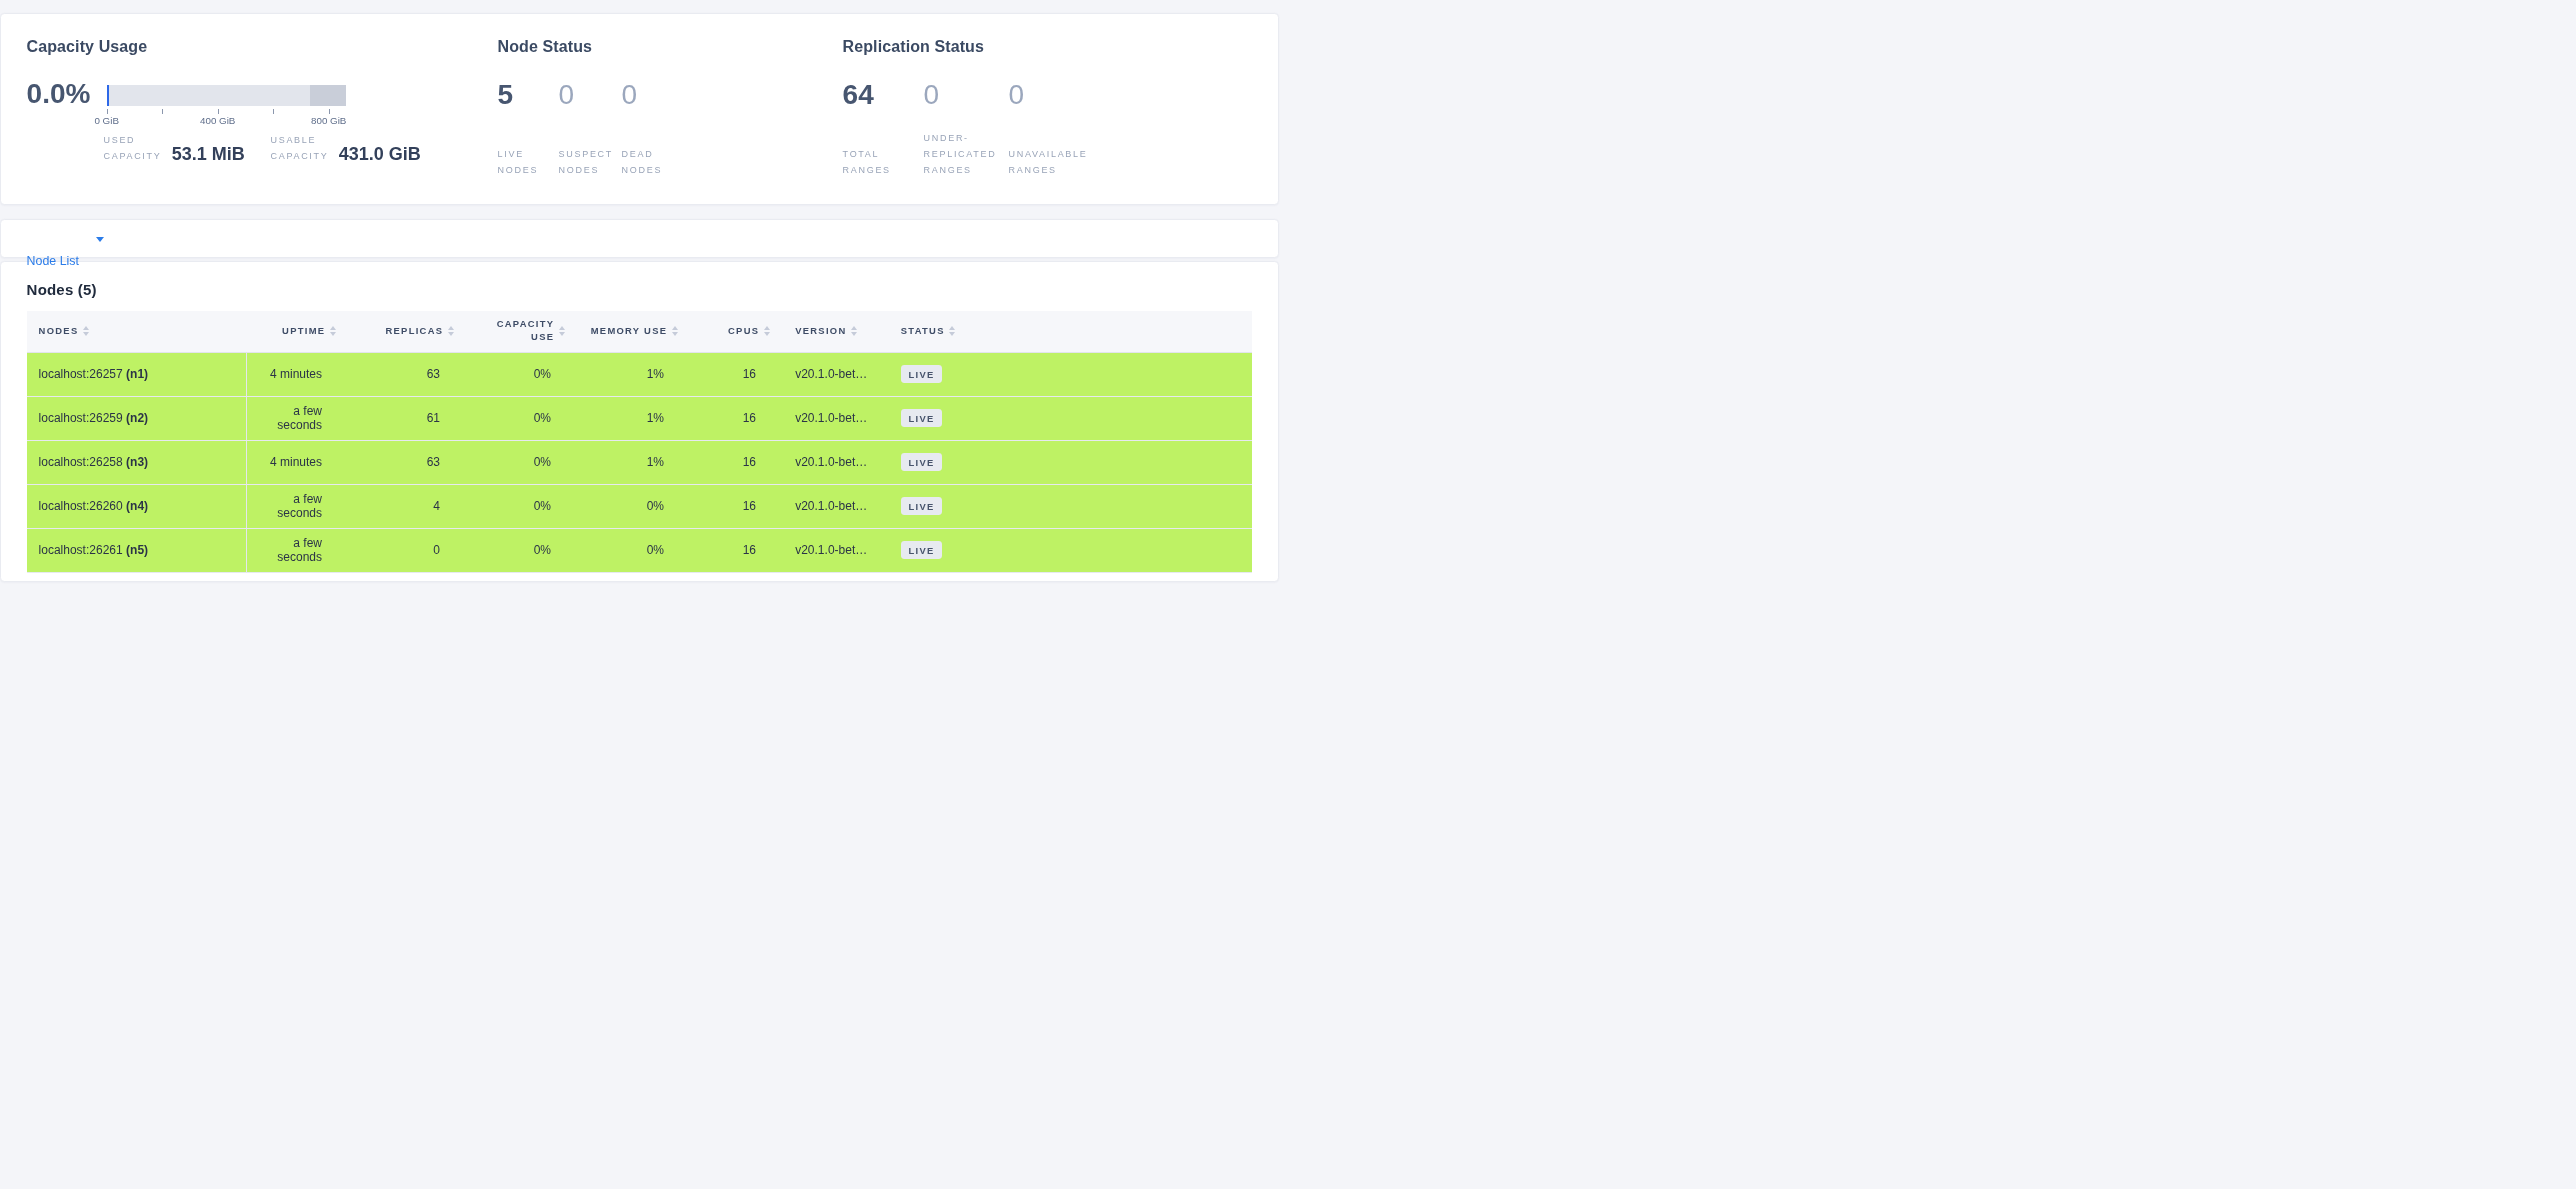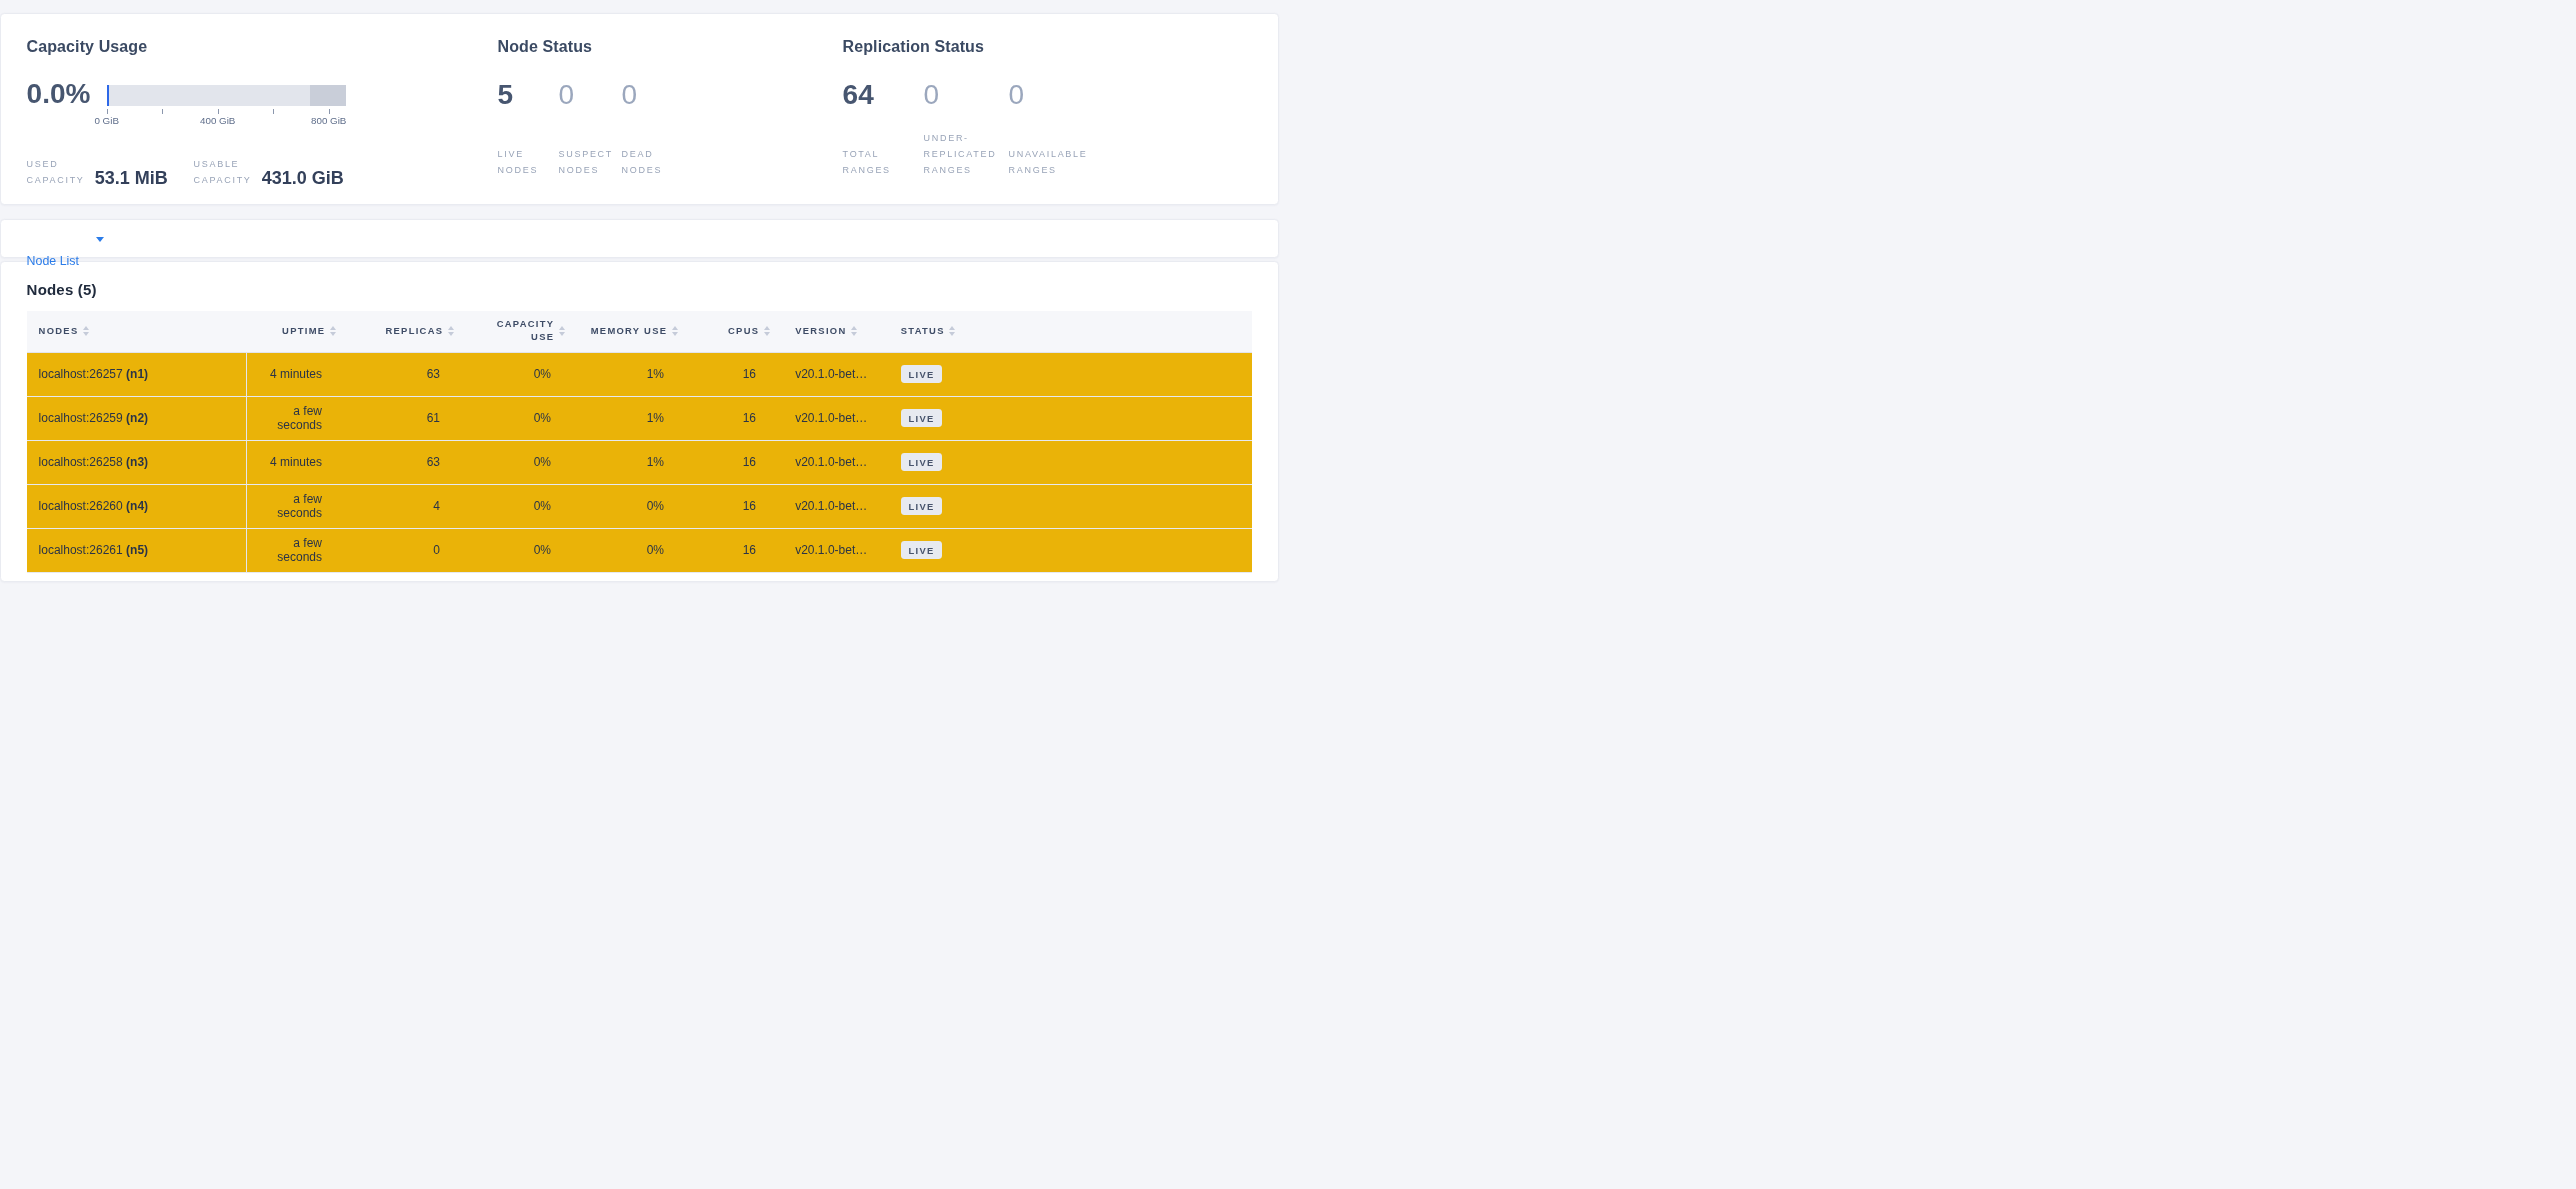--- a/index.html
+++ b/index.html
@@ -27,21 +27,21 @@
   .big-pct{font-size:28px;font-weight:600;color:#475670;width:75px;line-height:32px;}
   .bar-area{margin-left:5.1px;margin-top:7.7px;width:239px;position:relative;}
   .bar{height:20.5px;background:#e2e5ec;position:relative;}
   .bar-used{position:absolute;left:0;top:0;bottom:0;width:2.6px;background:#2d68e8;}
   .bar-dark{position:absolute;right:0;top:0;bottom:0;width:36px;background:#c9ced9;}
   .ticks{position:relative;height:8.5px;}
   .tick{position:absolute;top:3.4px;width:0.9px;height:5.1px;background:#8b97ad;}
   .axis-labels{position:relative;height:12px;}
   .axis-label{position:absolute;top:0.9px;transform:translateX(-50%);font-size:9.8px;color:#5f6e8b;white-space:nowrap;}
 
-  .stats-row{display:flex;margin-top:31px;}
+  .stats-row{display:flex;margin-top:7px;justify-content:center;}
   .stat{display:flex;align-items:flex-end;}
   .stat-1{width:167px;}
   .stat-label span{display:block;font-size:9px;letter-spacing:1.7px;color:#98a3b7;line-height:15.4px;}
   .stat-value{font-size:18px;font-weight:700;color:#33405a;margin-left:10.2px;line-height:19px;}
 
   .figures{display:flex;margin-top:22px;height:99px;}
   .figure{display:flex;flex-direction:column;}
   .fig-num{font-size:28px;font-weight:600;color:#475670;line-height:32px;}
   .figure.muted .fig-num{color:#9ba7bd;font-weight:500;}
   .fig-label{margin-top:auto;}
@@ -71,21 +71,21 @@
   .hlabel{font-size:9.4px;font-weight:700;letter-spacing:1.3px;color:#3e4c66;text-transform:uppercase;line-height:12.8px;}
   th.col-nodes .hwrap{padding-left:12px;}
   th.col-capuse .hlabel{max-width:60px;text-align:right;}
   th.col-version .hwrap{padding-left:25.6px;}
   th.col-status .hwrap{padding-left:10.2px;}
   .sort{display:flex;flex-direction:column;gap:1.7px;flex:0 0 auto;}
   .sort i{display:block;width:0;height:0;border-left:3.4px solid transparent;border-right:3.4px solid transparent;}
   .sort .up{border-bottom:4.3px solid #c5cbd9;}
   .sort .dn{border-top:4.3px solid #c5cbd9;}
 
-  tbody td{height:43px;padding:0;border-bottom:0.9px solid #e6e9f0;font-size:12px;color:#2b3447;background:#eab308;}
+  tbody td{height:43px;padding:0;border-bottom:0.9px solid #e6e9f0;font-size:12px;color:#2b3447;background:#bef264;}
   td.c-nodes{padding-left:12px;border-right:0.9px solid #e4e7ee;}
   td.right{text-align:right;padding-right:13.6px;}
   td.c-version{padding-left:25.6px;white-space:nowrap;overflow:hidden;}
   td.c-status{padding-left:10.2px;}
   .nid{font-weight:700;margin-left:3.4px;}
   .badge{display:inline-block;background:#e7eaf0;color:#47546c;font-size:9.4px;font-weight:700;letter-spacing:1.3px;padding:3.4px 7.7px;border-radius:3.4px;line-height:11px;}
 </style>
 </head>
 <body>
 

